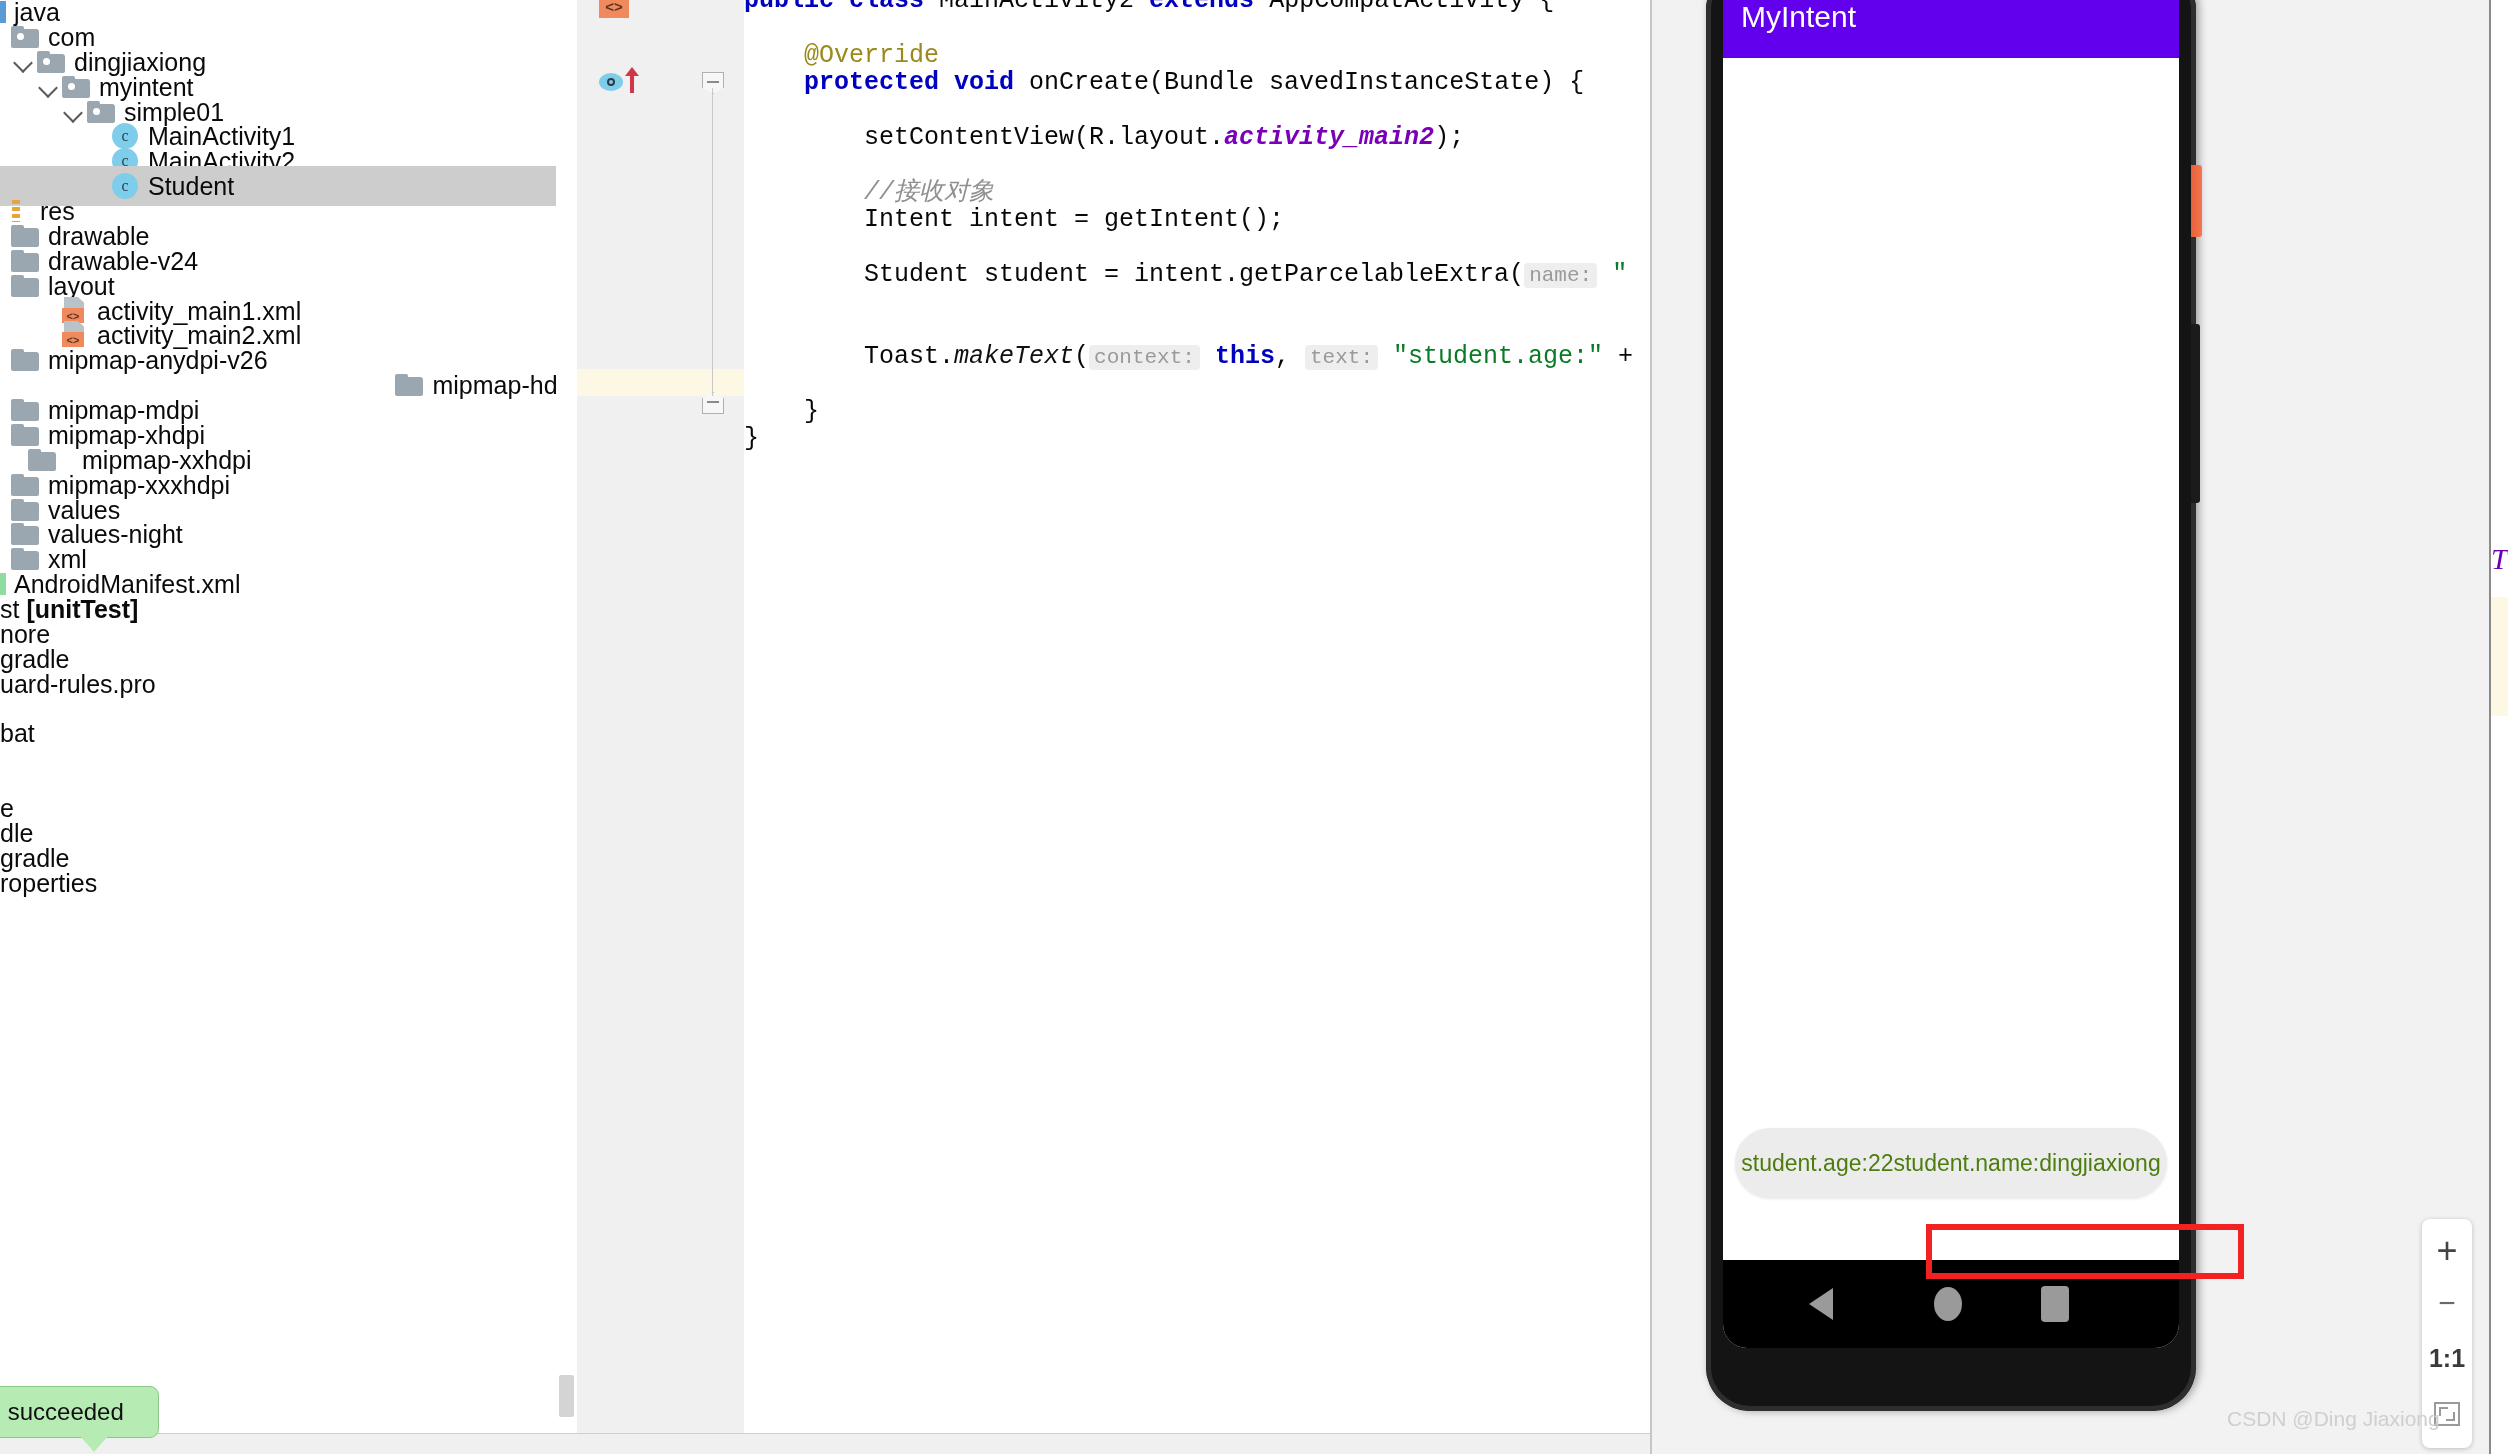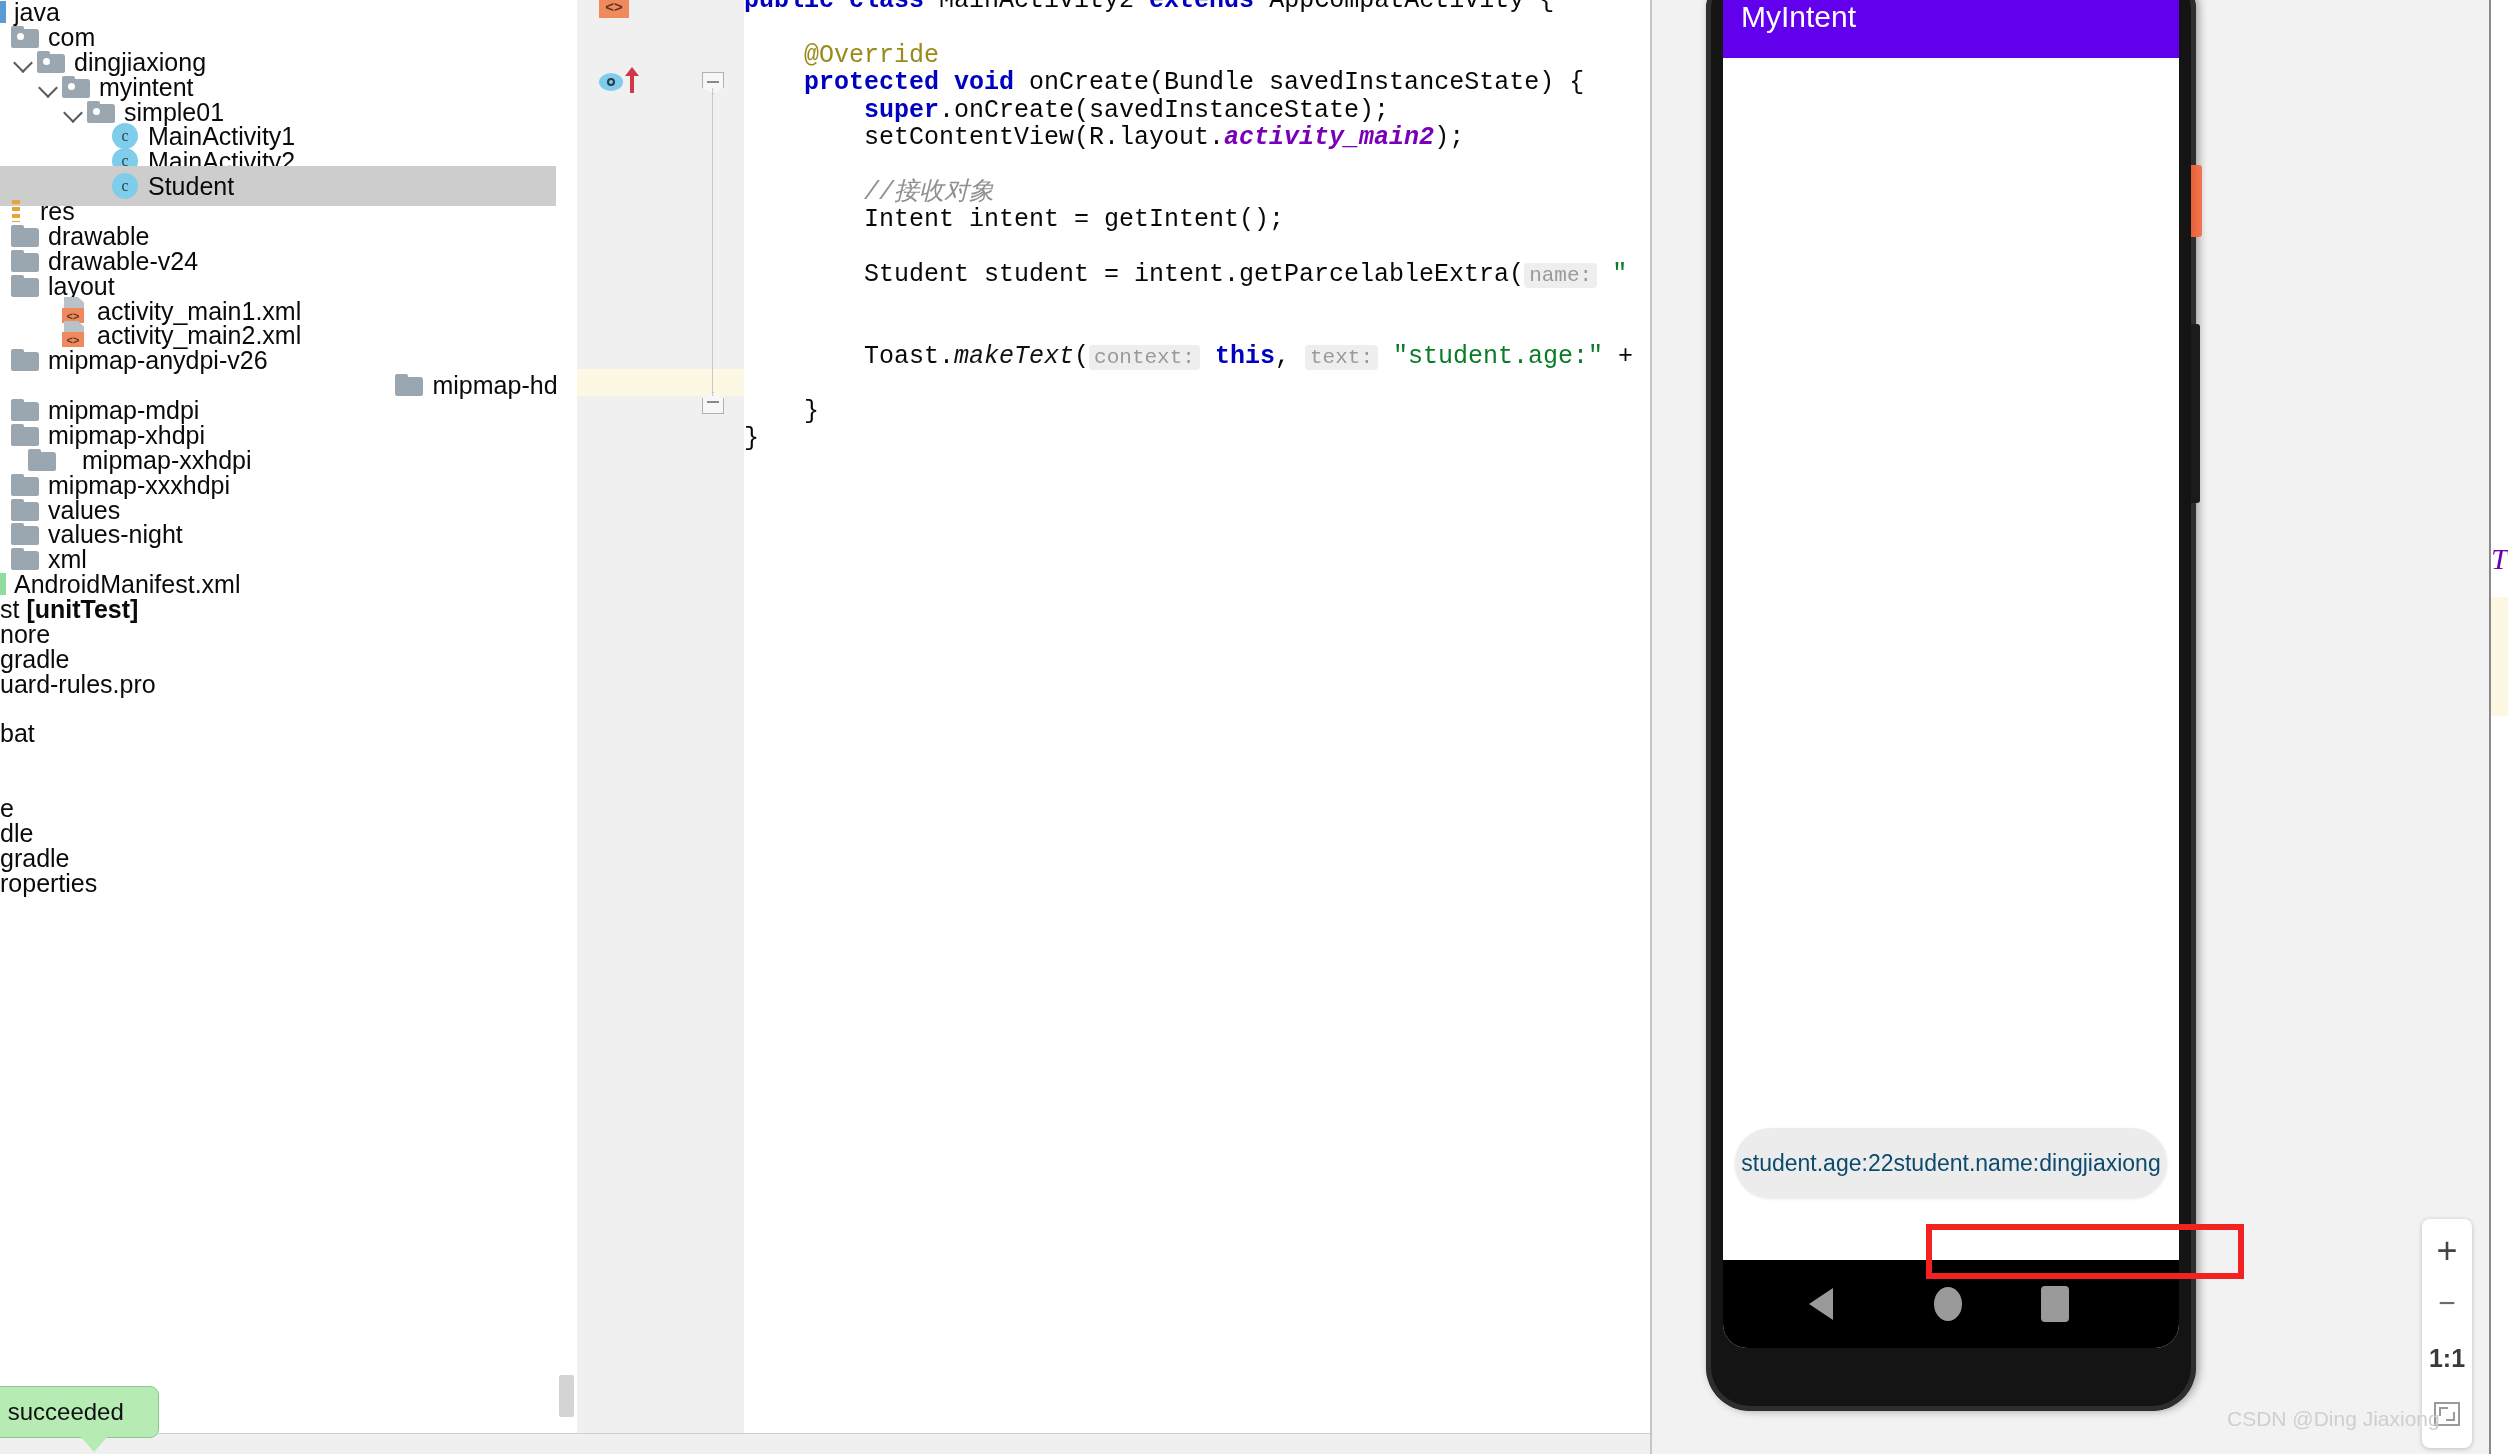--- a/index.html
+++ b/index.html
@@ -309,21 +309,21 @@
   #toast {
     position: absolute;
     left: 12px; bottom: 62px;
     width: 432px; height: 70px;
     background: #ececec;
     border-radius: 35px;
     display: flex; align-items: center; justify-content: center;
     box-shadow: 0 1px 3px rgba(0,0,0,0.10);
   }
   #toast-text {
-    font-size: 23px; color: #0c4a6e;
+    font-size: 23px; color: #4d7c0f;
     white-space: nowrap;
   }
   #toast-highlight {
     position: absolute;
     left: 1926px; top: 1224px;
     width: 318px; height: 55px;
     border: 6px solid #f32222;
     z-index: 30;
     pointer-events: none;
   }
@@ -721,21 +721,20 @@
         <i></i>
       </div>
     <div class="indent-guide" style="left:135px; top:88px; height:308px;"></div>
     <div class="indent-guide" style="left:284px; top:94px; height:303px;"></div>
 
     <div id="code-area">
         <div class="code-line" style="top: -13px;"><span class="kw">public </span><span class="kw">class </span><span>MainActivity2 </span><span class="kw">extends </span><span>AppCompatActivity {</span></div>
         <div class="code-line" style="top: 14.4px;"></div>
         <div class="code-line" style="top: 42px;"><span class="ann">    @Override</span></div>
         <div class="code-line" style="top: 69px;"><span>    </span><span class="kw">protected </span><span class="kw">void </span><span>onCreate(Bundle savedInstanceState) {</span></div>
-        <div class="code-line" style="top: 97px;"><span>        </span><span class="kw">super</span><span>.onCreate(savedInstanceState);</span></div>
         <div class="code-line" style="top: 124px;"><span>        setContentView(R.layout.</span><span class="fld">activity_main2</span><span>);</span></div>
         <div class="code-line" style="top: 151px;"></div>
         <div class="code-line" style="top: 179px;"><span class="cmt">        //接收对象</span></div>
         <div class="code-line" style="top: 206px;"><span>        Intent intent = getIntent();</span></div>
         <div class="code-line" style="top: 233px;"></div>
         <div class="code-line" style="top: 261px;"><span>        Student student = intent.getParcelableExtra(</span><span class="hint">name:</span><span class="str"> "</span></div>
         <div class="code-line" style="top: 288px;"></div>
         <div class="code-line" style="top: 315px;"></div>
         <div class="code-line" style="top: 343px;"><span>        Toast.</span><span class="mth">makeText</span><span>(</span><span class="hint">context:</span><span> </span><span class="kw">this</span><span>, </span><span class="hint">text:</span><span> </span><span class="str">"student.age:"</span><span> + st</span></div>
         <div class="code-line" style="top: 370px;"></div>

